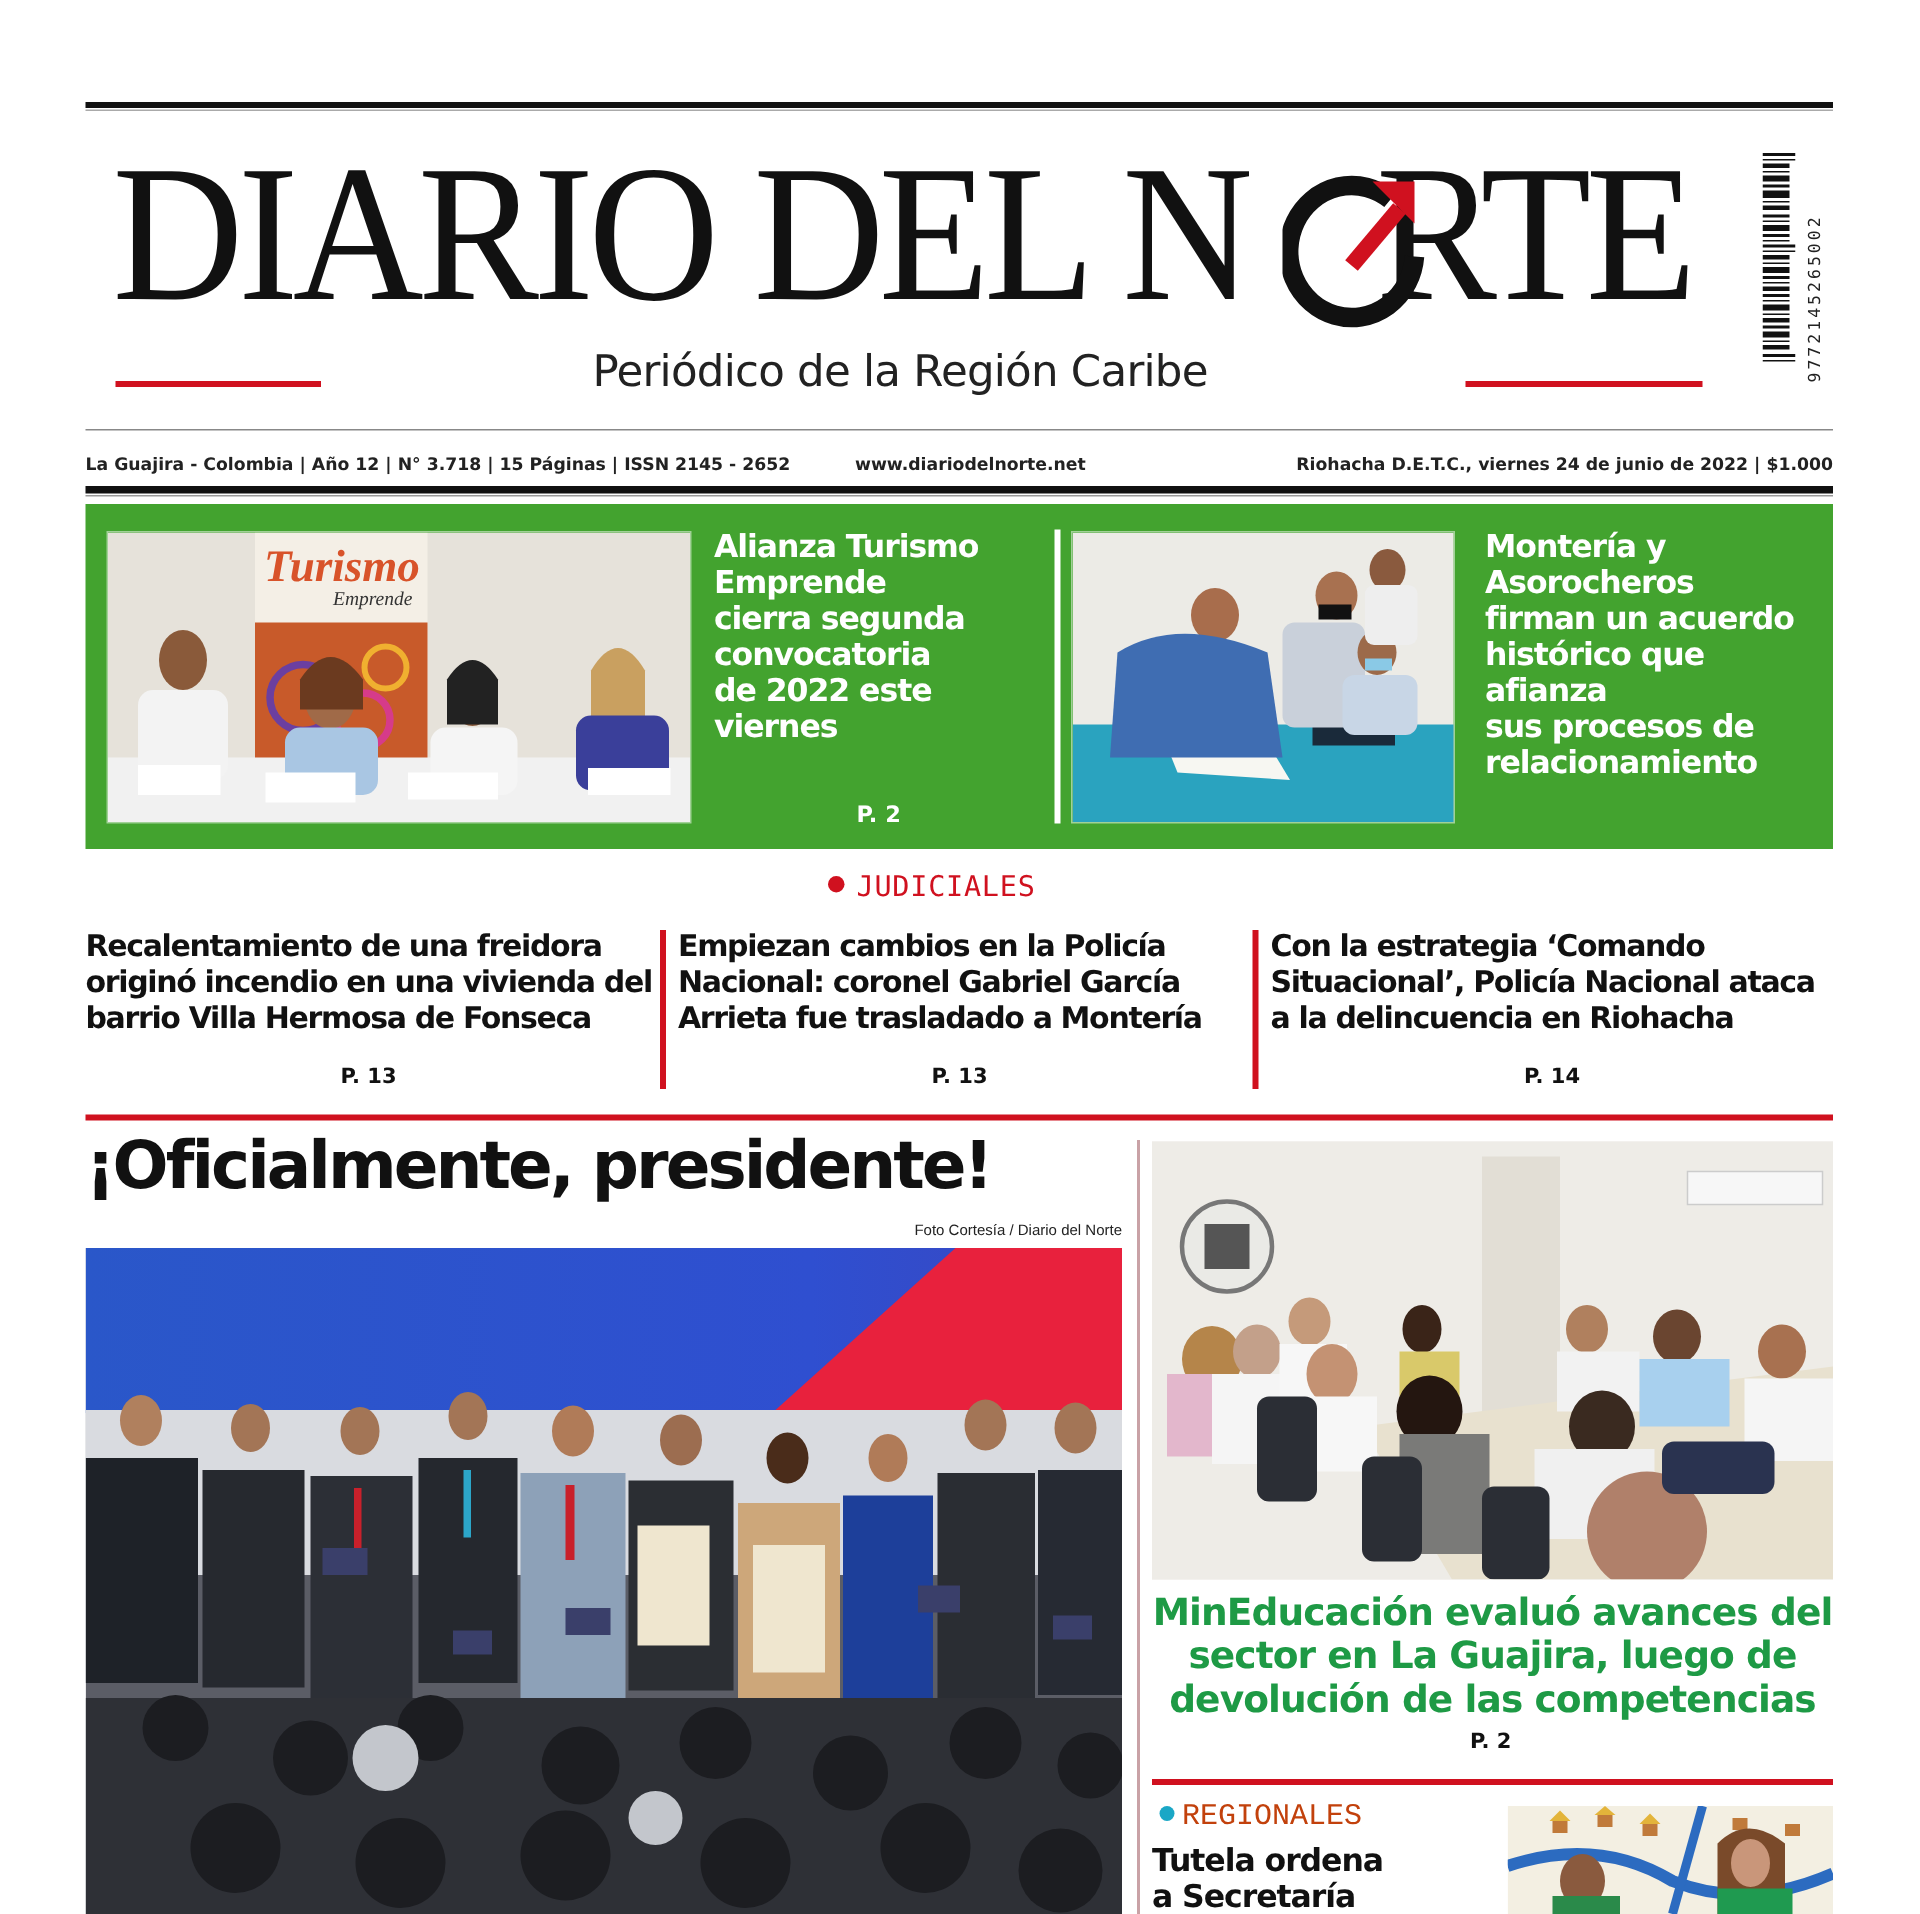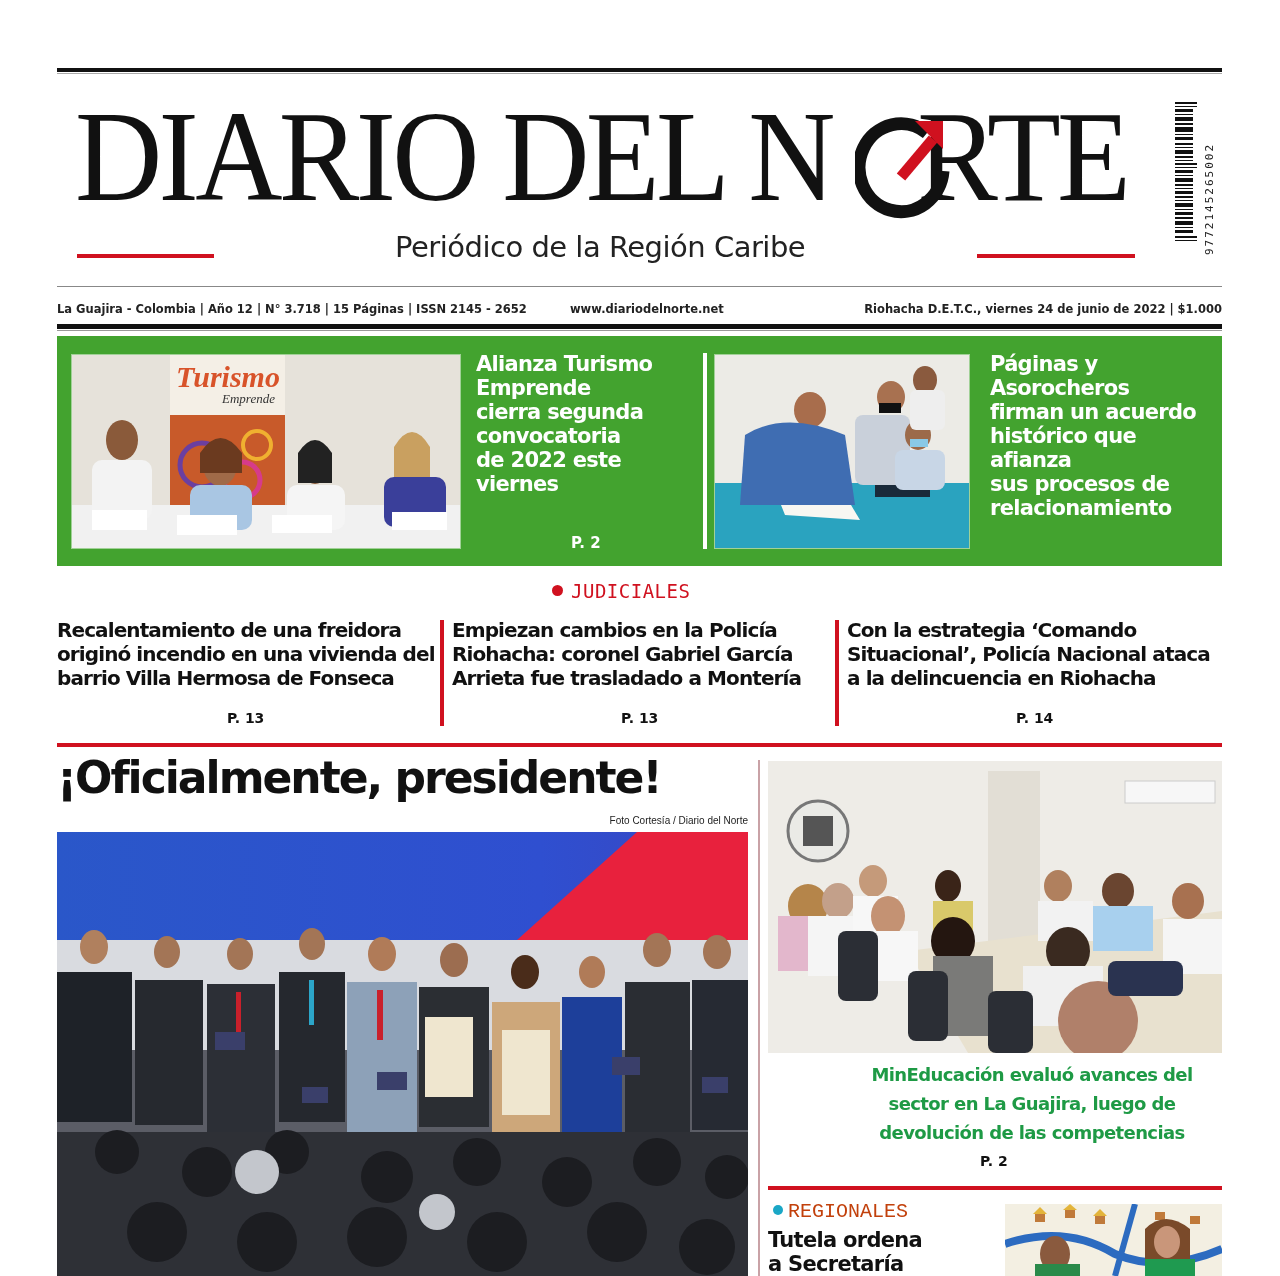--- a/index.html
+++ b/index.html
@@ -48,22 +48,22 @@
 
   
   .main-title { left: 57px; top: 752px; width: 693px; font-family: "DejaVu Sans", sans-serif; font-weight: bold;
     font-size: 44px; letter-spacing: -2px; color: #111; }
   .credit { right: 532px; top: 815px; font-family: "Liberation Sans", sans-serif; font-size: 10px; color: #222; }
   .main-photo { left: 57px; top: 832px; width: 691px; height: 444px; overflow: hidden; }
   .col-divider { left: 758px; top: 760px; width: 2px; height: 516px; background: #c9a2a6; }
 
   
   .right-photo { left: 768px; top: 761px; width: 454px; height: 292px; overflow: hidden; background: #e9e6df; }
-  .right-head { left: 802px; top: 1060px; width: 460px; text-align: center; color: #1e9a45; font-family: "DejaVu Sans", sans-serif;
-    font-weight: bold; font-size: 18px; line-height: 29px; letter-spacing: -0.6px; }
+  .right-head { left: 765px; top: 1060px; width: 460px; text-align: center; color: #1e9a45; font-family: "DejaVu Sans", sans-serif;
+    font-weight: bold; font-size: 25px; line-height: 29px; letter-spacing: -0.6px; }
   .right-page { left: 980px; top: 1153px; font-family: "DejaVu Sans", sans-serif; font-weight: bold; font-size: 14px; color: #111; }
   .red-hrule2 { left: 768px; top: 1186px; width: 454px; height: 4px; background: #d0111f; }
   .reg-tag { left: 773px; top: 1200px; color: #c2410c; font-family: Liberation Mono, monospace; font-size: 20px; }
   .reg-head { left: 768px; top: 1228px; font-family: "DejaVu Sans", sans-serif; font-weight: bold; font-size: 21px; line-height: 24px; color: #111; letter-spacing: -0.7px; }
   .reg-photo { left: 1005px; top: 1204px; width: 217px; height: 72px; overflow: hidden; }
 </style>
 </head>
 <body>
 
 <div class="abs top-rule"></div>
@@ -186,21 +186,21 @@
       <rect x="164" y="48" width="22" height="10" fill="#111"></rect>
     <rect x="140" y="60" width="55" height="70" rx="8" fill="#c9d0da"></rect>
     <ellipse cx="203" cy="80" rx="13" ry="15" fill="#9c6a4a"></ellipse>
       <rect x="195" y="84" width="18" height="8" fill="#8ac9e6"></rect>
     <rect x="180" y="95" width="50" height="40" rx="8" fill="#c8d6e6"></rect>
     <ellipse cx="210" cy="25" rx="12" ry="14" fill="#8a5a3e"></ellipse>
       <rect x="195" y="35" width="35" height="40" rx="6" fill="#eee"></rect>
   </svg>
 </div>
 <div class="abs green-head" style="left:990px;top:352px;width:232px;">
-  <div>Páginas y</div>
+  <div>Montería y</div>
   <div>Asorocheros</div>
   <div>firman un acuerdo</div>
   <div>histórico que afianza</div>
   <div>sus procesos de</div>
   <div>relacionamiento</div>
 </div>
 <div class="abs green-page" style="left:1080px;top:564px;">P. 10</div>
 
 <div class="abs section-tag" style="left:552px;top:580px;color:#d0111f;">
   <span class="dot" style="background:#d0111f;"></span><span>JUDICIALES</span>
@@ -210,21 +210,21 @@
   <div>Recalentamiento de una freidora</div>
   <div>originó incendio en una vivienda del</div>
   <div>barrio Villa Hermosa de Fonseca</div>
 </div>
 <div class="abs jud-page" style="left:227px;top:710px;">P. 13</div>
 
 <div class="abs red-vrule" style="left:440px;top:620px;height:106px;"></div>
 
 <div class="abs jud-head" style="left:452px;top:618px;width:380px;">
   <div>Empiezan cambios en la Policía</div>
-  <div>Riohacha: coronel Gabriel García</div>
+  <div>Nacional: coronel Gabriel García</div>
   <div>Arrieta fue trasladado a Montería</div>
 </div>
 <div class="abs jud-page" style="left:621px;top:710px;">P. 13</div>
 
 <div class="abs red-vrule" style="left:835px;top:620px;height:106px;"></div>
 
 <div class="abs jud-head" style="left:847px;top:618px;width:380px;">
   <div>Con la estrategia ‘Comando</div>
   <div>Situacional’, Policía Nacional ataca</div>
   <div>a la delincuencia en Riohacha</div>

